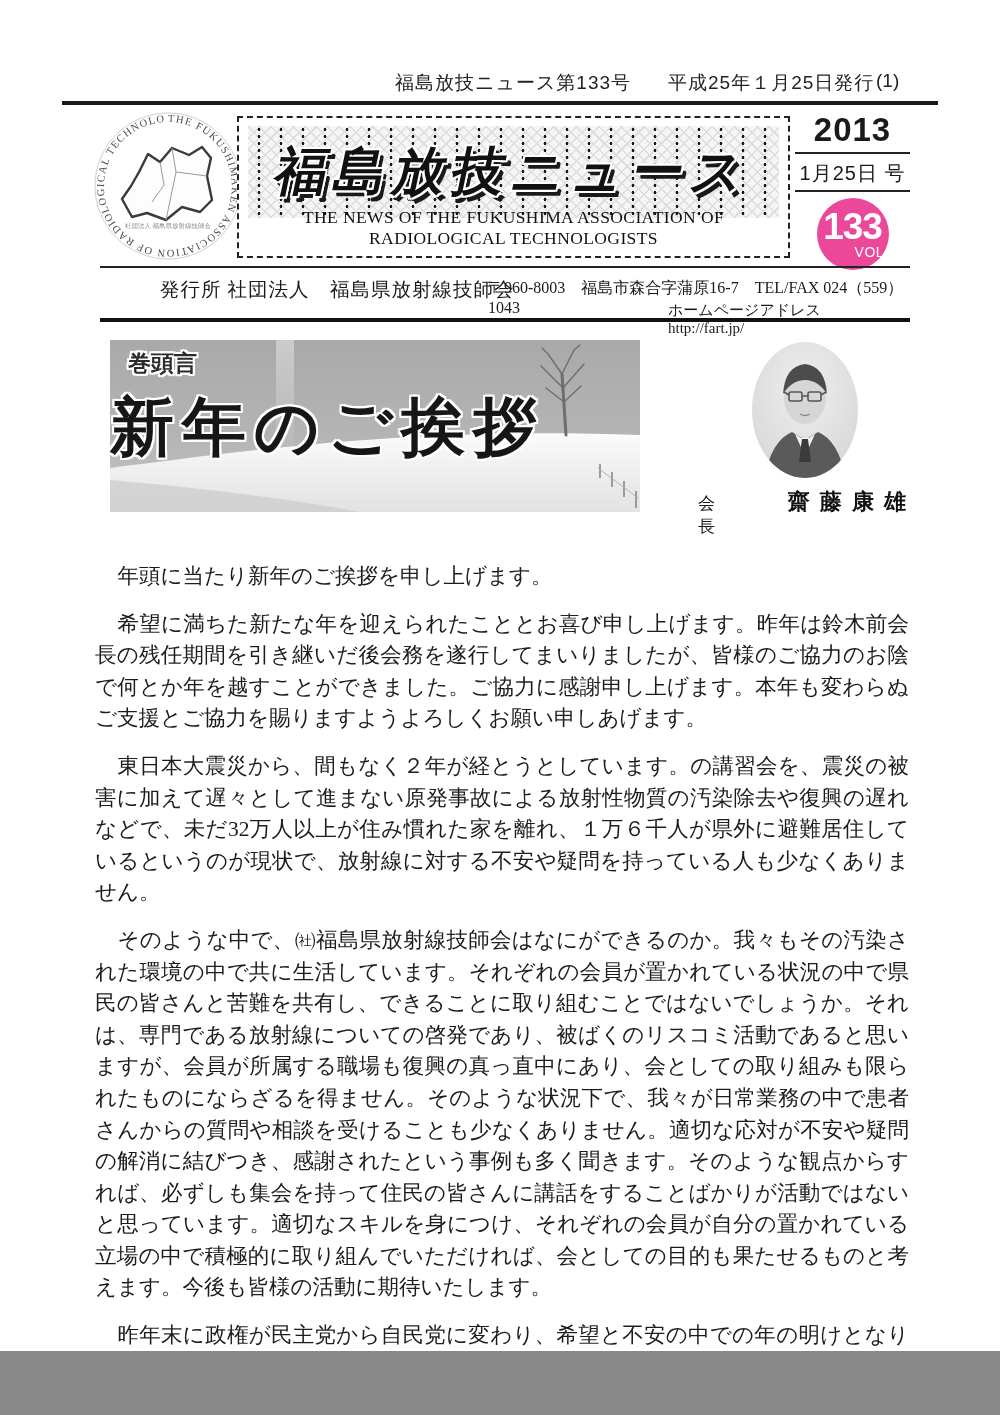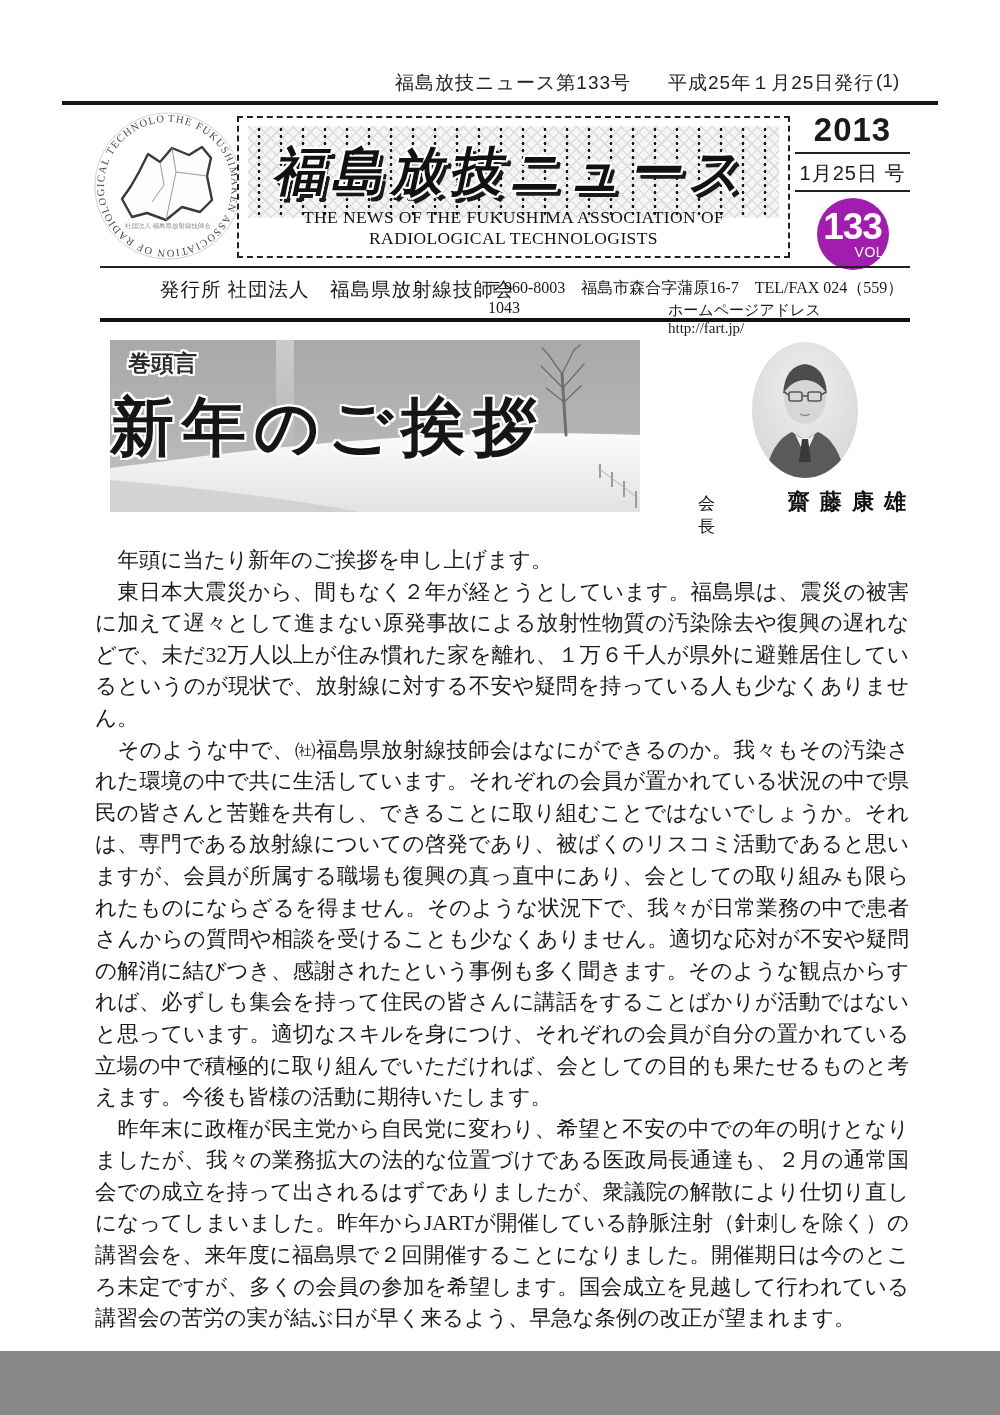--- a/index.html
+++ b/index.html
@@ -42,21 +42,21 @@
   }
   .mast-subtitle { position:absolute; left:0; right:0; bottom:7px; text-align:center;
     font-family:"Liberation Serif", serif; font-size:17.5px; letter-spacing:0.4px; color:#111; }
 
   .right-col { position:absolute; left:795px; top:110px; width:115px; text-align:center;
     font-family:"Liberation Sans", sans-serif; color:#1a1a1a; }
   .right-col .year { font-size:33px; font-weight:600; letter-spacing:1px; line-height:40px; }
   .right-col .sep  { border-top:2px solid #222; margin:2px 0 4px 0; }
   .right-col .issue-date { font-size:20px; line-height:30px; letter-spacing:1px; }
   .vol-badge { position:relative; width:72px; height:72px; margin:6px auto 0 auto;
-    background:#a21caf; border-radius:50%; }
+    background:#ec4899; border-radius:50%; }
   .vol-num { position:absolute; top:8px; left:0; width:100%; text-align:center;
     color:#fff; font-size:37px; font-weight:bold; letter-spacing:-1px; }
   .vol-label { position:absolute; top:46px; left:0; width:100%; text-align:right;
     color:#fff; font-size:14px; letter-spacing:0.5px; }
 
   
   .rule-mid   { position:absolute; top:266px; left:100px; right:90px; border-top:2px solid #222; }
   .publisher  { position:absolute; top:268px; left:100px; right:90px; height:48px; }
   .publisher .issuer   { position:absolute; left:60px;  top:8px;  font-size:19.5px; letter-spacing:1px; }
   .publisher .address  { position:absolute; left:388px; top:10px; font-size:16px; }
@@ -80,21 +80,21 @@
   .portrait { position:absolute; left:752px; top:342px; width:106px; height:136px; }
   .author-row { position:absolute; left:698px; top:487px; width:210px;
     display:flex; justify-content:center; align-items:baseline;
     font-family:"Liberation Sans", sans-serif; }
   .author-role { font-size:17px; letter-spacing:9px; color:#1a1a1a; }
   .author-name { font-size:22px; font-weight:600; color:#111; letter-spacing:2px; white-space:nowrap;margin-left:22px; }
 
   
   .article { position:absolute; left:95px; top:545px; width:814px; }
   .article p { font-size:21.5px; line-height:31.6px; text-align:justify;
-    text-indent:1.05em; color:#1c1c1c; }
+    text-indent:1.05em; color:#1c1c1c;margin-top:16px; }
 </style>
 </head>
 <body>
 
 <div id="page">
 
   <div class="top-header">
     <span class="issue-line">福島放技ニュース第133号</span>
     <span class="date-line">平成25年１月25日発行</span>
     <span class="page-num">(1)</span>
@@ -201,19 +201,20 @@
       <path d="M48,72 Q53,75 58,72" stroke="#8a8a8a" stroke-width="1.4" fill="none"></path>
     </g>
   </svg>
   <div class="author-row">
     <span class="author-role">会　長</span>
     <span class="author-name">齋 藤 康 雄</span>
   </div>
 
   <div class="article">
     <p>年頭に当たり新年のご挨拶を申し上げます。</p>
-    <p>東日本大震災から、間もなく２年が経とうとしています。福島県は、震災の被害に加えて遅々として進まない原発事故による放射性物質の汚染除去や復興の遅れなどで、未だ32万人以上が住み慣れた家を離れ、１万６千人が県外に避難居住しているというのが現状で、放射線に対する不安や疑問を持っている人も少なくありません。</p>
+    <p>希望に満ちた新たな年を迎えられたこととお喜び申し上げます。昨年は鈴木前会長の残任期間を引き継いだ後会務を遂行してまいりましたが、皆様のご協力のお陰で何とか年を越すことができました。ご協力に感謝申し上げます。本年も変わらぬご支援とご協力を賜りますようよろしくお願い申しあげます。</p>
+    <p>東日本大震災から、間もなく２年が経とうとしています。の講習会を、震災の被害に加えて遅々として進まない原発事故による放射性物質の汚染除去や復興の遅れなどで、未だ32万人以上が住み慣れた家を離れ、１万６千人が県外に避難居住しているというのが現状で、放射線に対する不安や疑問を持っている人も少なくありません。</p>
     <p>そのような中で、㈳福島県放射線技師会はなにができるのか。我々もその汚染された環境の中で共に生活しています。それぞれの会員が置かれている状況の中で県民の皆さんと苦難を共有し、できることに取り組むことではないでしょうか。それは、専門である放射線についての啓発であり、被ばくのリスコミ活動であると思いますが、会員が所属する職場も復興の真っ直中にあり、会としての取り組みも限られたものにならざるを得ません。そのような状況下で、我々が日常業務の中で患者さんからの質問や相談を受けることも少なくありません。適切な応対が不安や疑問の解消に結びつき、感謝されたという事例も多く聞きます。そのような観点からすれば、必ずしも集会を持って住民の皆さんに講話をすることばかりが活動ではないと思っています。適切なスキルを身につけ、それぞれの会員が自分の置かれている立場の中で積極的に取り組んでいただければ、会としての目的も果たせるものと考えます。今後も皆様の活動に期待いたします。</p>
     <p>昨年末に政権が民主党から自民党に変わり、希望と不安の中での年の明けとなりましたが、我々の業務拡大の法的な位置づけである医政局長通達も、２月の通常国会での成立を持って出されるはずでありましたが、衆議院の解散により仕切り直しになってしまいました。昨年からJARTが開催している静脈注射（針刺しを除く）の講習会を、来年度に福島県で２回開催することになりました。開催期日は今のところ未定ですが、多くの会員の参加を希望します。国会成立を見越して行われている講習会の苦労の実が結ぶ日が早く来るよう、早急な条例の改正が望まれます。</p>
 
   </div>
 
 </div>
 
 </body></html>

